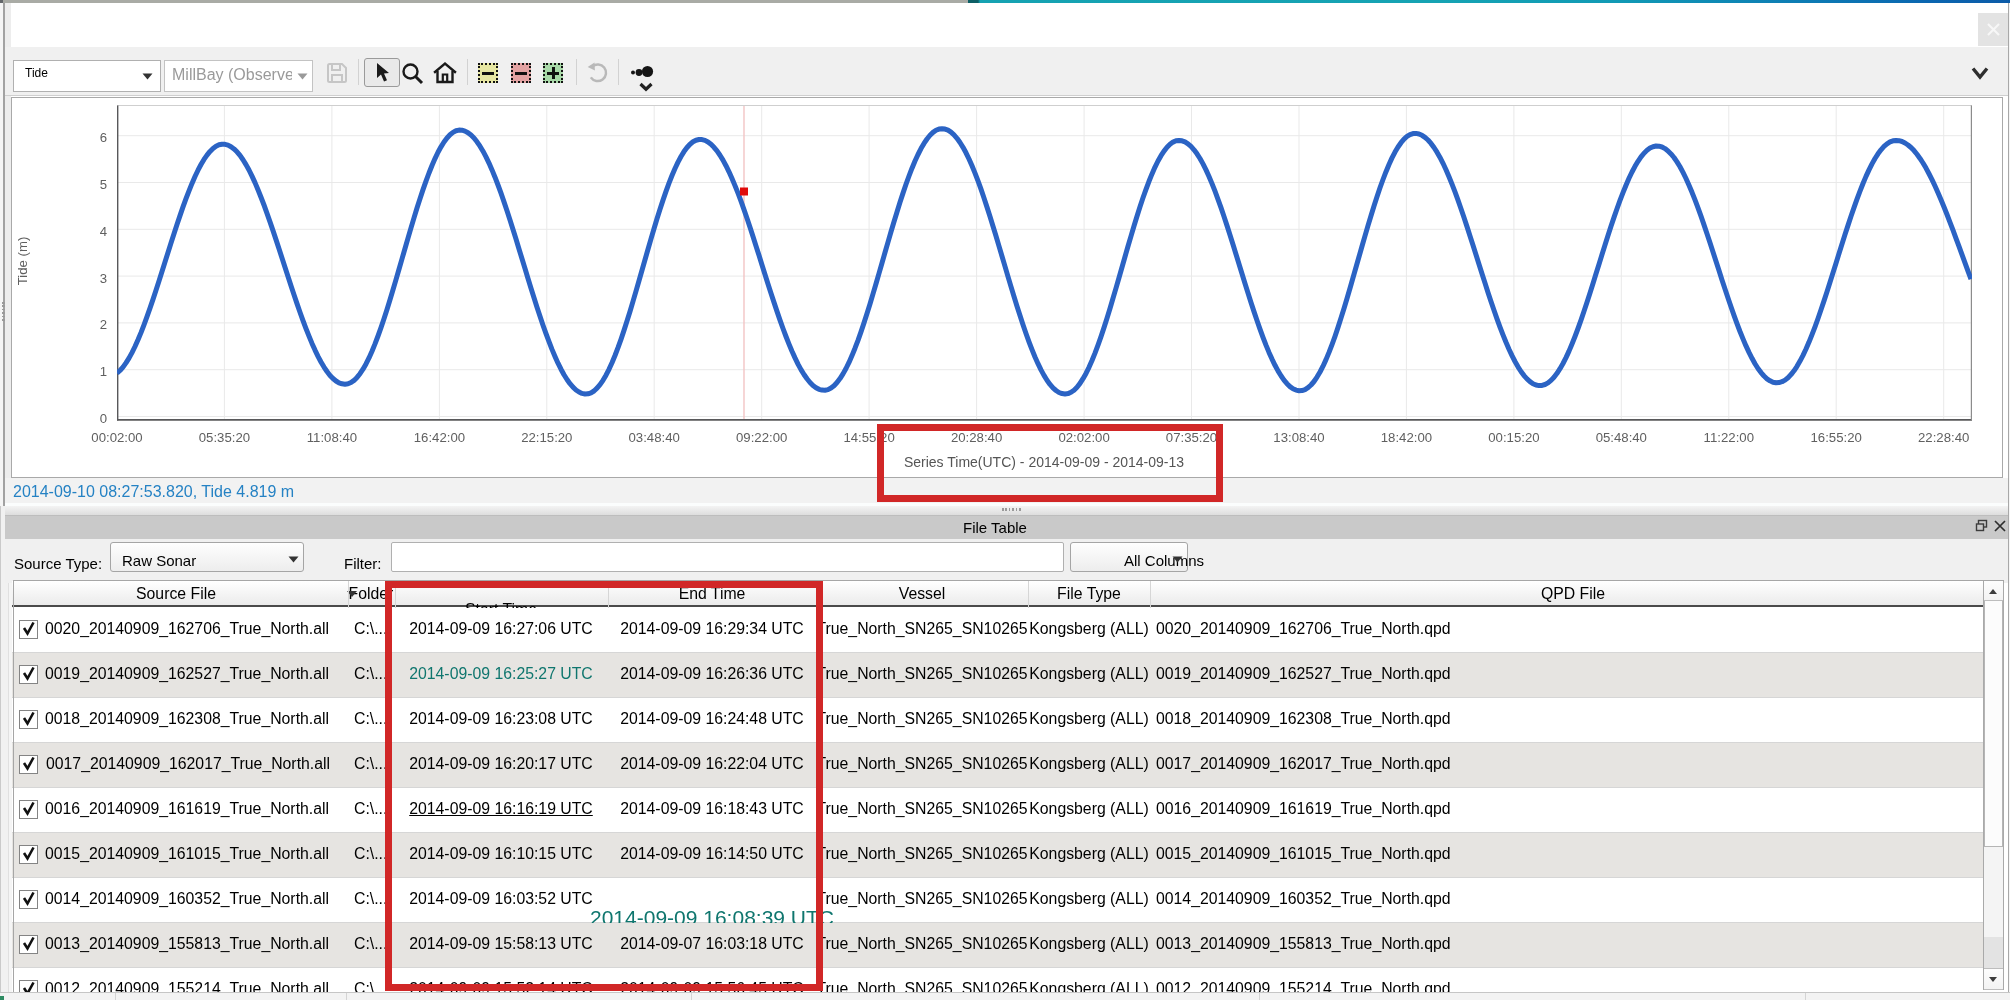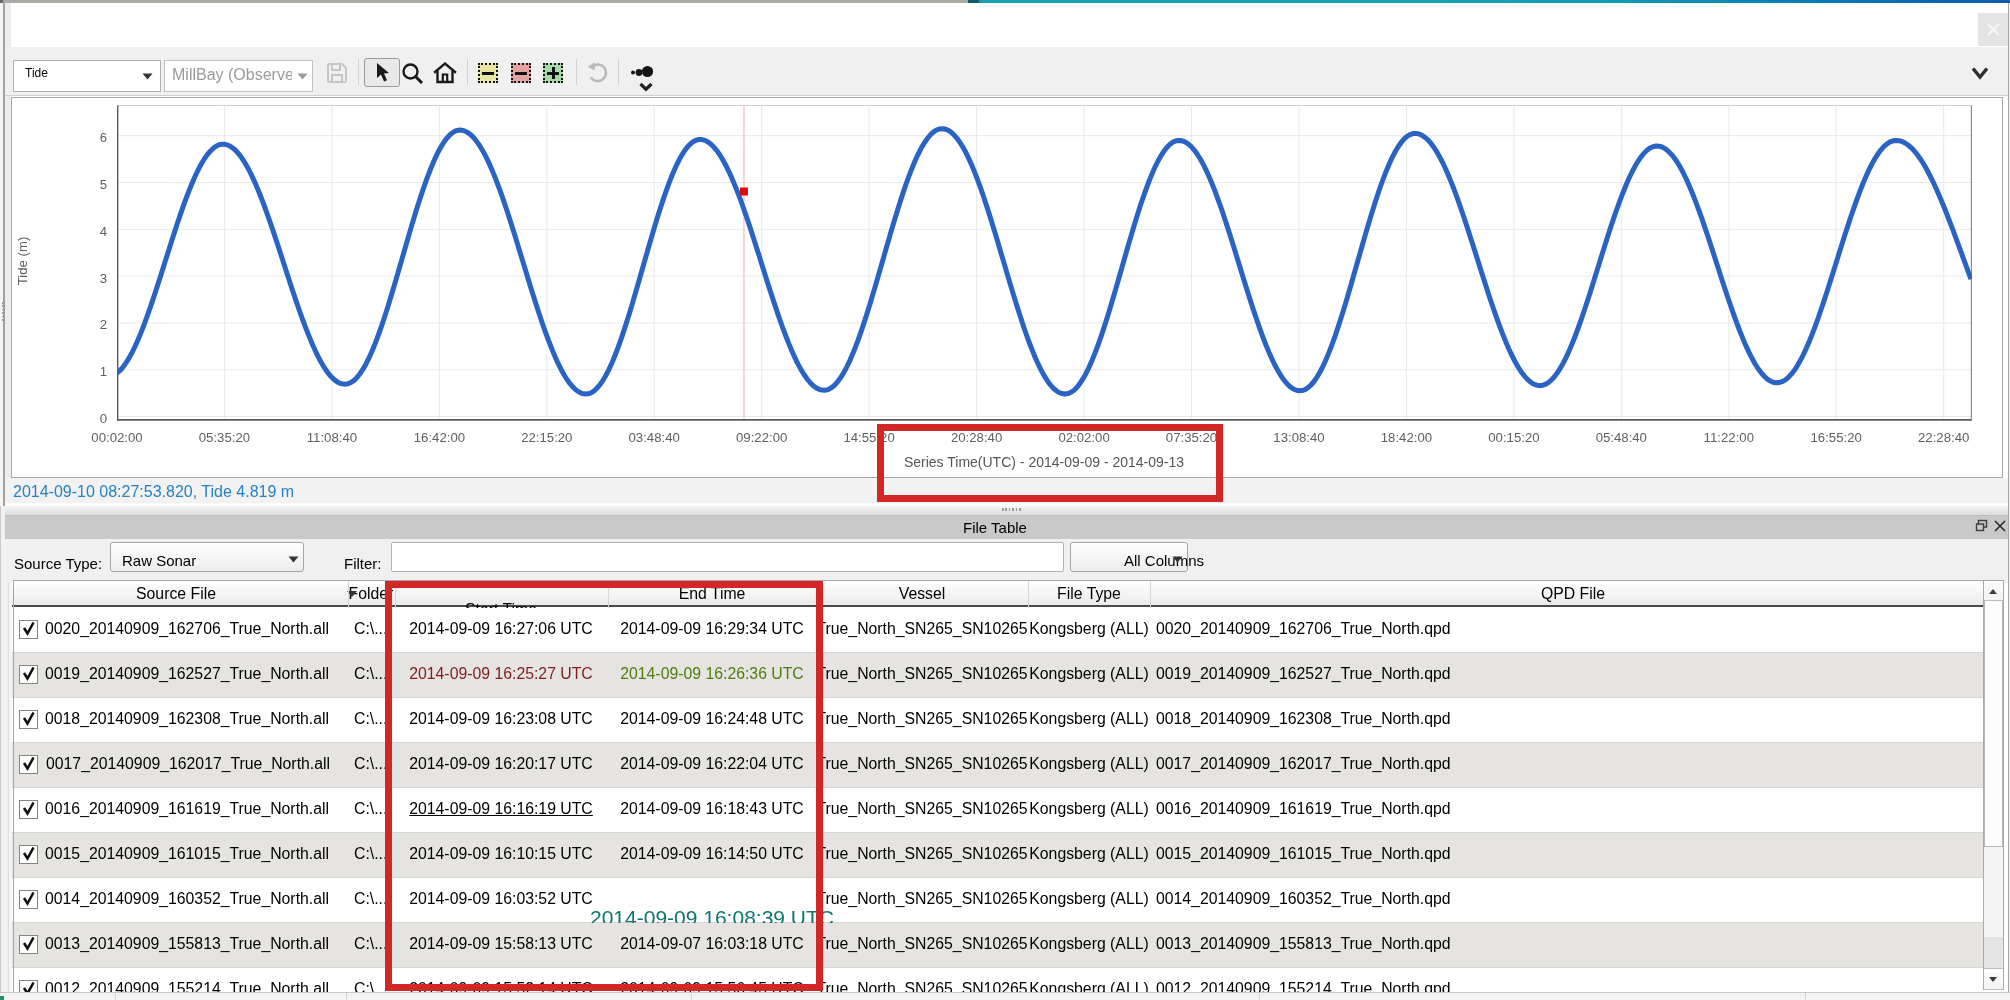--- a/index.html
+++ b/index.html
@@ -228,22 +228,22 @@
  <div class="lbl" style="left:910px;top:39px;transform:translateX(-50%);font-size:15.8px;color:#000;">True_North_SN265_SN10265</div>
  <div class="lbl" style="left:1077px;top:39px;transform:translateX(-50%);font-size:15.8px;color:#000;">Kongsberg (ALL)</div>
  <div class="lbl" style="left:1144px;top:39px;font-size:15.8px;color:#000;">0020_20140909_162706_True_North.qpd</div>
  <div class="abs" style="left:0;top:72px;width:1971px;height:45px;background:#e6e4e1;border-bottom:1px solid #d6d6d6;box-sizing:border-box;"></div>
  <div class="abs" style="left:7px;top:84px;width:19px;height:19px;background:#fff;border:1px solid #848484;box-sizing:border-box;"></div>
  <svg class="abs" style="left:9px;top:84px" width="16" height="17" viewBox="0 0 16 17">
       <path d="M3 8 L6.5 13.5 L12.5 2.5" fill="none" stroke="#111" stroke-width="2.6"></path>
     </svg>
  <div class="lbl" style="left:33px;top:84px;font-size:15.8px;color:#000;">0019_20140909_162527_True_North.all</div>
  <div class="lbl" style="left:342px;top:84px;font-size:15.8px;color:#000;">C:\...</div>
- <div class="lbl" style="left:489px;top:84px;transform:translateX(-50%);font-size:15.8px;color:#7f1d1d;">2014-09-09 16:25:27 UTC</div>
- <div class="lbl" style="left:700px;top:84px;transform:translateX(-50%);font-size:15.8px;color:#4d7c0f;">2014-09-09 16:26:36 UTC</div>
+ <div class="lbl" style="left:489px;top:84px;transform:translateX(-50%);font-size:15.8px;color:#0f766e;">2014-09-09 16:25:27 UTC</div>
+ <div class="lbl" style="left:700px;top:84px;transform:translateX(-50%);font-size:15.8px;color:#000000;">2014-09-09 16:26:36 UTC</div>
  <div class="lbl" style="left:910px;top:84px;transform:translateX(-50%);font-size:15.8px;color:#000;">True_North_SN265_SN10265</div>
  <div class="lbl" style="left:1077px;top:84px;transform:translateX(-50%);font-size:15.8px;color:#000;">Kongsberg (ALL)</div>
  <div class="lbl" style="left:1144px;top:84px;font-size:15.8px;color:#000;">0019_20140909_162527_True_North.qpd</div>
  <div class="abs" style="left:0;top:117px;width:1971px;height:45px;background:#ffffff;border-bottom:1px solid #d6d6d6;box-sizing:border-box;"></div>
  <div class="abs" style="left:7px;top:129px;width:19px;height:19px;background:#fff;border:1px solid #848484;box-sizing:border-box;"></div>
  <svg class="abs" style="left:9px;top:129px" width="16" height="17" viewBox="0 0 16 17">
       <path d="M3 8 L6.5 13.5 L12.5 2.5" fill="none" stroke="#111" stroke-width="2.6"></path>
     </svg>
  <div class="lbl" style="left:33px;top:129px;font-size:15.8px;color:#000;">0018_20140909_162308_True_North.all</div>
  <div class="lbl" style="left:342px;top:129px;font-size:15.8px;color:#000;">C:\...</div>

